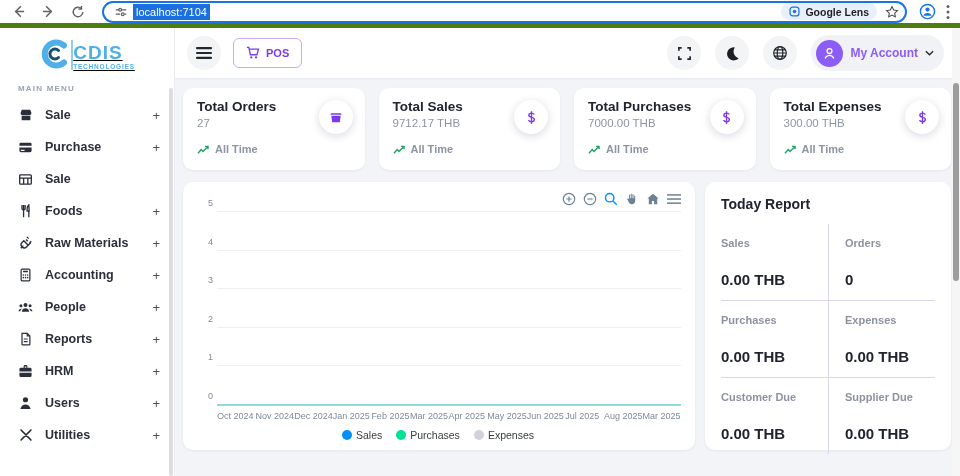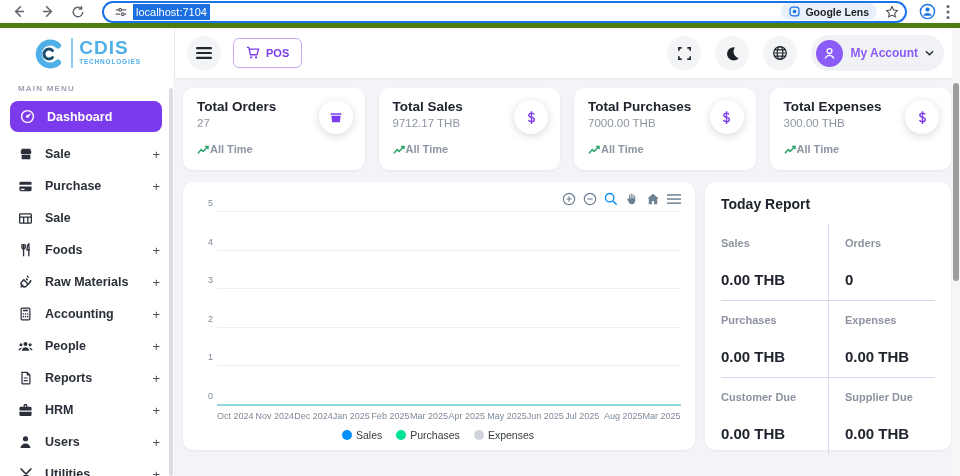--- a/index.html
+++ b/index.html
@@ -19,21 +19,21 @@
   .lens-chip { display:flex; align-items:center; gap:5px; background:#e9f0fd; border-radius:10px;
     height:17px; padding:0 8px; font-size:10.5px; color:#1f1f1f; font-weight:700; cursor:pointer; }
   .chrome-right { display:flex; align-items:center; gap:10px; padding:0 10px 0 4px; }
 
   
   .app { position:absolute; left:0; top:28px; width:960px; height:448px; display:flex; }
 
   
   .sidebar { position:relative; width:175px; background:#ffffff; height:100%; flex:0 0 175px;
     border-right:1px solid #ededf2; overflow:hidden; }
-  .logo { display:flex; align-items:flex-start; justify-content:center; gap:6px; padding:10px 0 6px 0; }
+  .logo { display:flex; align-items:flex-end; justify-content:center; padding:10px 0 6px 0;text-decoration:underline; }
   .logo-sep { width:2px; height:30px; background:#8ecbee; }
   .logo-texts { display:flex; flex-direction:column; line-height:1; }
   .logo-main { color:#4fb0e8; font-size:19px; font-weight:800; letter-spacing:1px; }
   .logo-sub { color:#4fb0e8; font-size:6.5px; font-weight:700; letter-spacing:0.8px; margin-top:2px; }
   .menu-label { font-size:8px; font-weight:700; letter-spacing:1.2px; color:#9aa3b0; padding:8px 0 6px 18px; }
   .side-item { display:flex; align-items:center; height:32px; padding:0 14px 0 18px; cursor:pointer;
     color:#2a2f3a; }
   .side-item .s-ic { width:15px; height:15px; margin-right:12px; display:flex; align-items:center;
     justify-content:center; color:#2a2f3a; }
   .side-item .s-label { font-size:12.5px; font-weight:700; }
@@ -62,21 +62,21 @@
 
   
   .stats-row { display:grid; grid-template-columns:repeat(4,1fr); gap:14px; margin:10px 9px 0 8px; }
   .stat-card { background:#fff; border-radius:10px; box-shadow:0 1px 3px rgba(25,25,60,.06);
     padding:11px 14px 10px 14px; height:82px; position:relative; }
   .stat-title { font-size:13.5px; font-weight:800; color:#20242e; }
   .stat-value { font-size:11.5px; color:#8d94a3; margin-top:3px; }
   .stat-ic { position:absolute; right:12px; top:12px; width:34px; height:34px; border-radius:50%;
     background:#fff; box-shadow:0 2px 8px rgba(40,40,90,.18); display:flex; align-items:center;
     justify-content:center; color:#7c3aed; }
-  .stat-period { display:flex; align-items:center; margin-top:14px; font-size:11px;
+  .stat-period { display:flex; align-items:center; gap:5px; margin-top:14px; font-size:11px;
     color:#8d94a3; font-weight:600; }
 
   
   .content-row { display:grid; grid-template-columns:1fr 246px; gap:10px; margin:12px 9px 0 8px; }
   .card { background:#fff; border-radius:10px; box-shadow:0 1px 3px rgba(25,25,60,.06); }
 
   
   .chart-card { height:268px; padding:10px 14px 8px 12px; display:flex; flex-direction:column; }
   .chart-toolbar { display:flex; justify-content:flex-end; gap:7px; height:16px; color:#6e8192; }
   .chart-toolbar .t-ic { width:14px; height:14px; cursor:pointer; display:flex; }
@@ -186,31 +186,20 @@
           </svg>
       </span>
       <span class="logo-sep"></span>
       <span class="logo-texts">
         <span class="logo-main">CDIS</span>
         <span class="logo-sub">TECHNOLOGIES</span>
       </span>
     </div>
     <div class="menu-label">MAIN MENU</div>
     <div id="sidebar-items">
-  <div class="side-item active">
-    <span class="s-ic">
-            <svg width="15" height="15" viewBox="0 0 16 16" fill="none" stroke="currentColor" stroke-width="1.5">
-              <circle cx="8" cy="8" r="6.3"></circle>
-              <path d="M8 8l3-2.6"></path>
-              <circle cx="8" cy="8" r="0.8" fill="currentColor"></circle>
-            </svg>
-          </span>
-    <span class="s-label">Dashboard</span>
-    <span class="s-plus" style="visibility: hidden;">+</span>
-  </div>
 
   <div class="side-item">
     <span class="s-ic">
             <svg width="14" height="14" viewBox="0 0 16 16" fill="currentColor">
               <path d="M2 5l1.2-3h9.6L14 5v1.4a1.8 1.8 0 0 1-1.8 1.8H3.8A1.8 1.8 0 0 1 2 6.4z"></path>
               <path d="M3 9h10v5H3z"></path>
             </svg>
           </span>
     <span class="s-label">Sale</span>
     <span class="s-plus">+</span>

